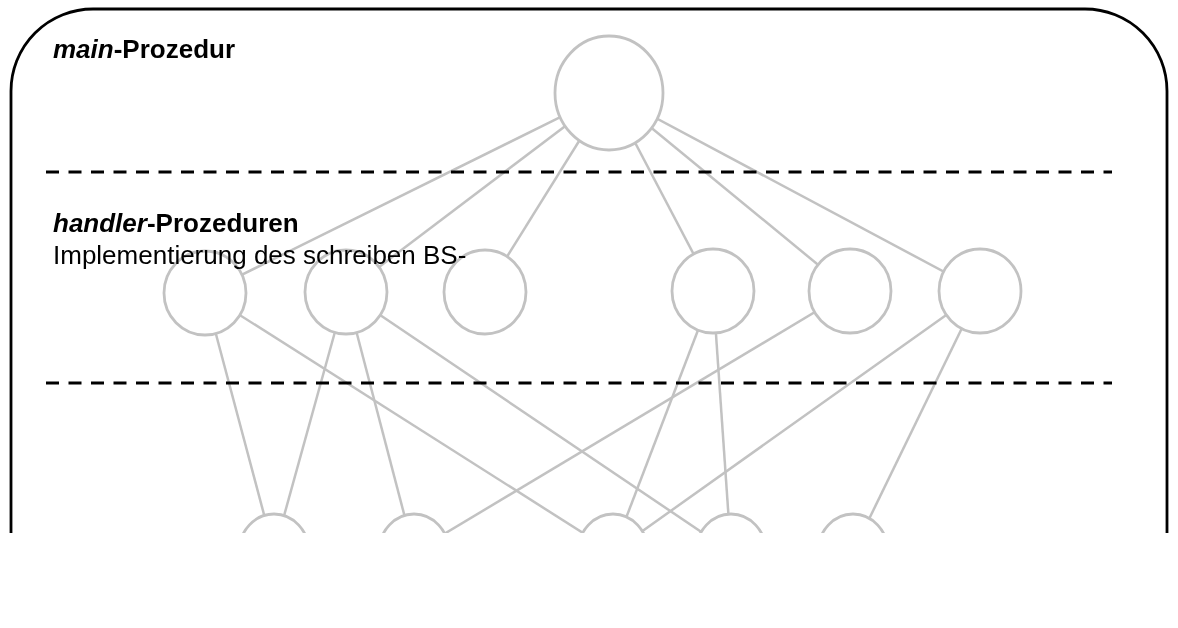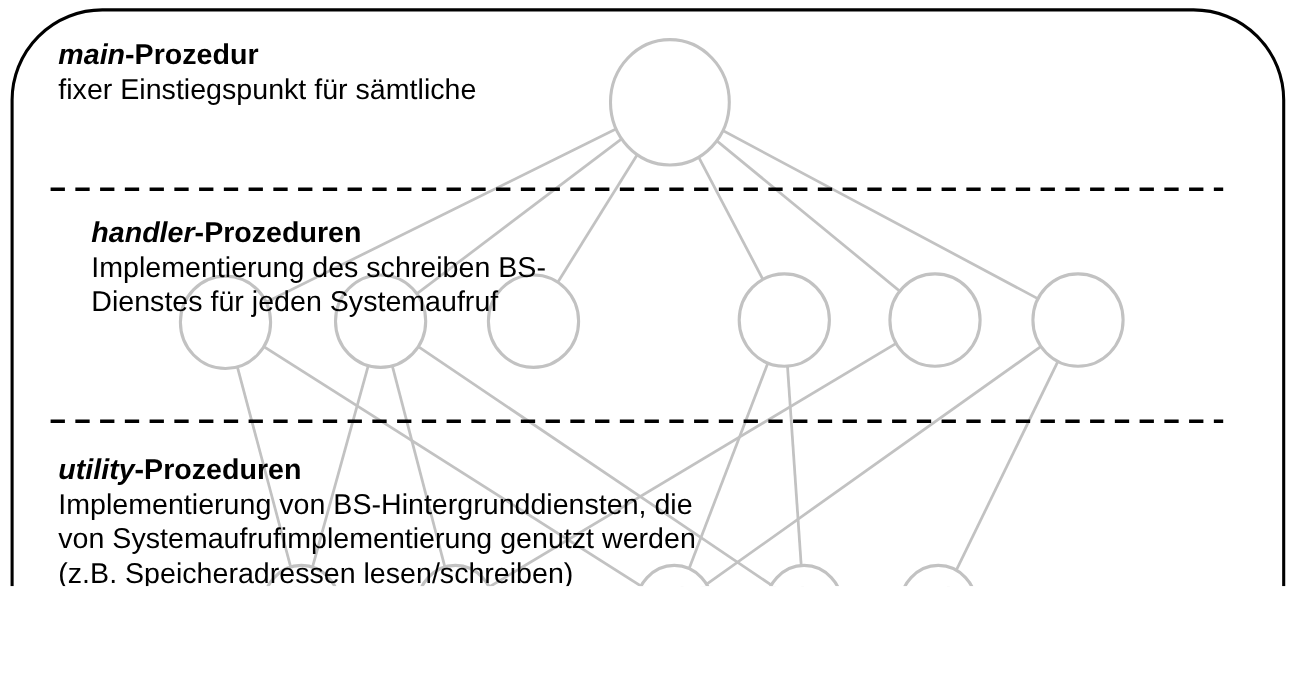--- a/index.html
+++ b/index.html
@@ -20,21 +20,21 @@
     position: absolute;
     left: 53px;
     color: #000000;
     font-size: 26px;
     line-height: 31.5px;
     white-space: nowrap;
   }
   .layer-title { font-weight: bold; }
   .layer-title .em { font-style: italic; }
   #label-main    { top: 34px;  }
-  #label-handler { top: 196px; margin-left: 30px; }
+  #label-handler { top: 208px; }
   #label-utility { top: 411px; }
 </style>
 </head>
 <body>
 
 <div id="stage">
 
   <svg id="diagram-svg" viewBox="0 0 1178 628" xmlns="http://www.w3.org/2000/svg">
       <line x1="609" y1="93" x2="205" y2="293" stroke="#c2c2c2" stroke-width="2.5"></line>
       <line x1="609" y1="93" x2="346" y2="292" stroke="#c2c2c2" stroke-width="2.5"></line>
@@ -64,29 +64,21 @@
       <ellipse cx="274" cy="552" rx="35" ry="38" fill="#ffffff" stroke="#c2c2c2" stroke-width="2.8"></ellipse>
       <ellipse cx="414" cy="552" rx="35" ry="38" fill="#ffffff" stroke="#c2c2c2" stroke-width="2.8"></ellipse>
       <ellipse cx="613" cy="552" rx="35" ry="38" fill="#ffffff" stroke="#c2c2c2" stroke-width="2.8"></ellipse>
       <ellipse cx="731" cy="552" rx="35" ry="38" fill="#ffffff" stroke="#c2c2c2" stroke-width="2.8"></ellipse>
       <ellipse cx="853" cy="552" rx="35" ry="38" fill="#ffffff" stroke="#c2c2c2" stroke-width="2.8"></ellipse>
       <rect x="11" y="9" width="1156" height="611" rx="82" ry="82" fill="none" stroke="#000000" stroke-width="2.8"></rect>
     </svg>
 
   <div class="layer-label" id="label-main">
     <div class="layer-title"><span class="em">main</span><span>-Prozedur</span></div>
-    <div>fixer Einstiegspunkt für sämtliche</div>
   </div>
 
   <div class="layer-label" id="label-handler">
     <div class="layer-title"><span class="em">handler</span><span>-Prozeduren</span></div>
     <div>Implementierung des schreiben BS-</div>
-    <div>Dienstes für jeden Systemaufruf</div>
   </div>
 
-  <div class="layer-label" id="label-utility">
-    <div class="layer-title"><span class="em">utility</span><span>-Prozeduren</span></div>
-    <div>Implementierung von BS-Hintergrunddiensten, die</div>
-    <div>von Systemaufrufimplementierung genutzt werden</div>
-    <div>(z.B. Speicheradressen lesen/schreiben)</div>
-  </div>
 
 </div>
 
 </body></html>

